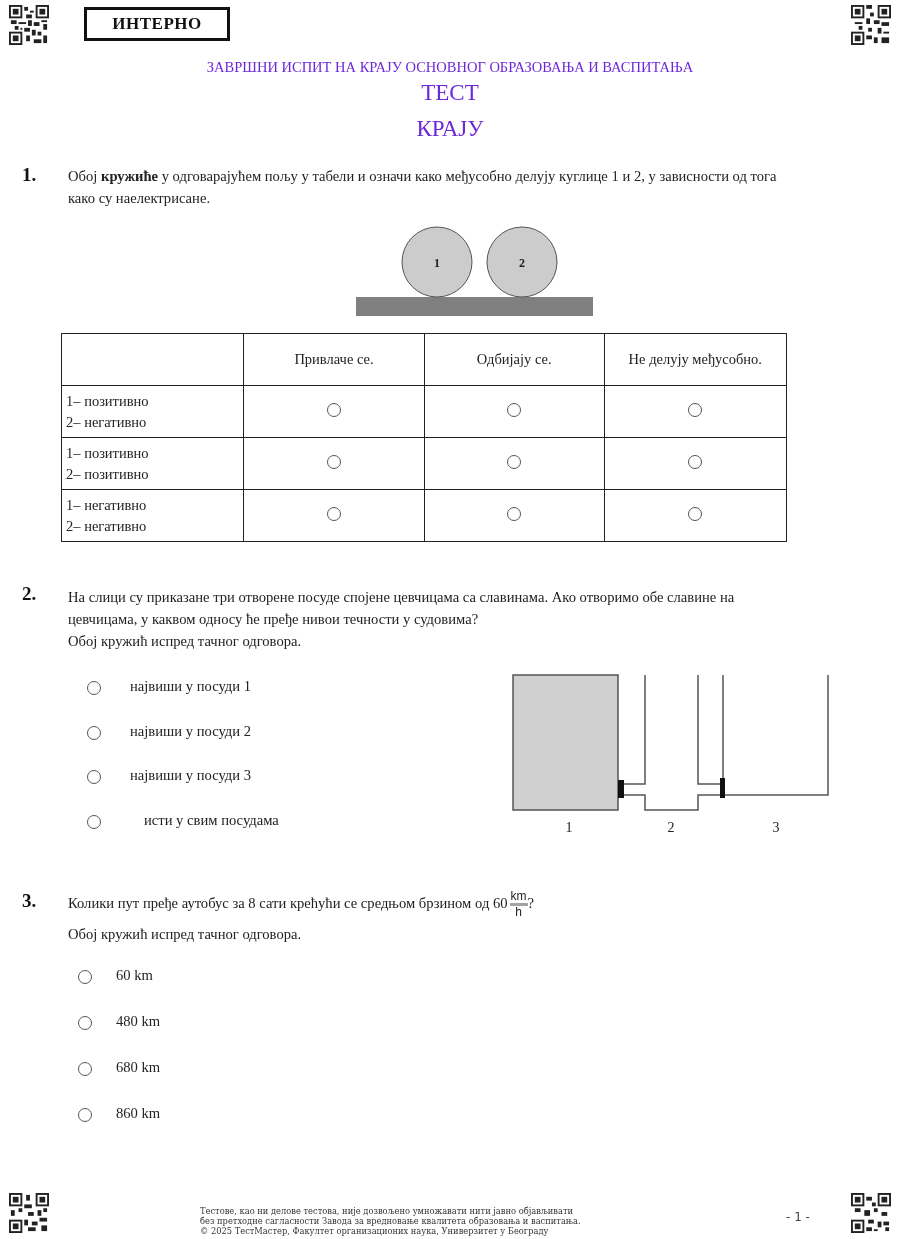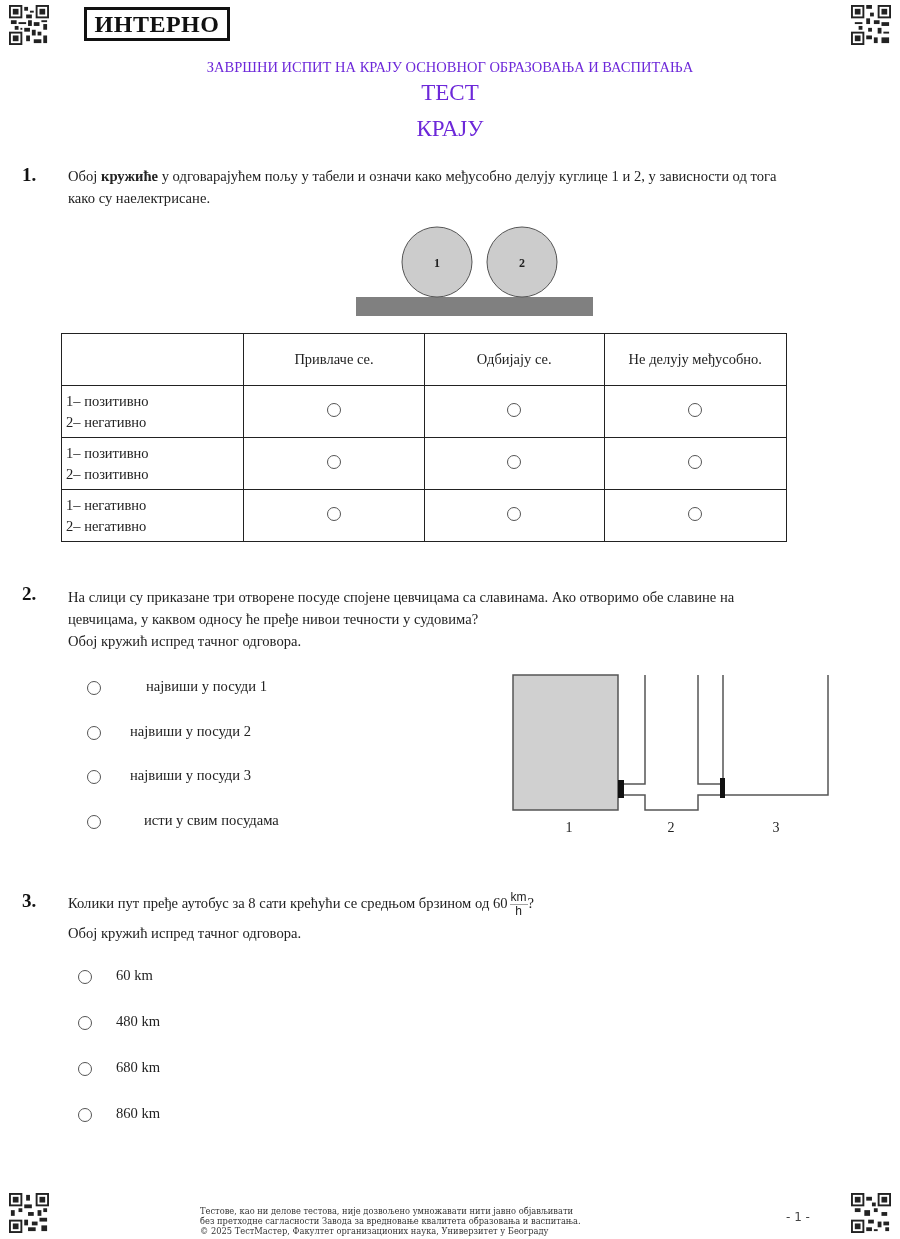--- a/index.html
+++ b/index.html
@@ -2,21 +2,21 @@
 <html><head>
   <meta charset="utf-8">
   <style>
     html, body { margin: 0; padding: 0; background: #fff; }
     body { width: 900px; height: 1239px; position: relative; overflow: hidden;
            font-family: "DejaVu Serif", "Liberation Serif", serif; color: #222; }
     .abs { position: absolute; }
     .qr { position: absolute; width: 40px; height: 40px; }
     .stamp { position: absolute; left: 84px; top: 7px; width: 146px; height: 34px;
              border: 3px solid #111; box-sizing: border-box; display: flex; align-items: center;
-             justify-content: center; font-weight: bold; font-size: 24px; letter-spacing: 0.5px;
+             justify-content: center; font-weight: bold; font-size: 17px; letter-spacing: 0.5px;
              font-family: "Liberation Serif", serif; color: #111; }
     .hdr { position: absolute; left: 0; width: 900px; text-align: center;
            font-family: "Liberation Serif", serif; color: #6d28d9; }
     .h1 { top: 59px; font-size: 14.5px; }
     .h2 { top: 80px; font-size: 23px; }
     .h3 { top: 116px; font-size: 23px; }
     .qnum { position: absolute; left: 22px; font-weight: bold; font-size: 19px;
             font-family: "Liberation Serif", serif; color: #111; }
     .qtext { position: absolute; left: 68px; font-size: 14.6px; line-height: 22px;
              font-family: "Liberation Serif", serif; color: #222; }
@@ -32,21 +32,21 @@
     .opt { position: absolute; font-family: "Liberation Serif", serif; font-size: 14.6px; color: #222;
            display: flex; align-items: center; }
     .opt .radio { margin-right: 0; }
     .opt .otext { position: absolute; white-space: nowrap; }
     .footer { position: absolute; left: 200px; width: 500px; top: 1206px; text-align: left;
               font-family: "DejaVu Serif", serif; font-size: 8.3px; line-height: 10px; color: #333; }
     .pagenum { position: absolute; left: 786px; top: 1210px; font-family: "DejaVu Sans", sans-serif;
                font-size: 12px; color: #444; }
     .frac { display: inline-block; vertical-align: middle; text-align: center;
             font-family: "Liberation Sans", sans-serif; font-size: 12px; line-height: 13px; margin-left: 2px; }
-    .frac .num { display: block; border-bottom: 1px solid #a3a3a3; padding: 0 1px; }
+    .frac .num { display: block; border-bottom: 3px solid #a3a3a3; padding: 0 1px; }
     .frac .den { display: block; }
   </style>
 </head>
 <body>
 
 <svg class="qr" style="left:9px; top:5px;" viewBox="0 0 21 21">
   <rect width="21" height="21" fill="#fff"></rect>
   <g fill="#222">
     <rect x="0" y="0" width="7" height="7"></rect>
       <rect x="1" y="1" width="5" height="5" fill="#fff"></rect>
@@ -215,21 +215,21 @@
 
 <div class="qnum" style="top:583px;">2.</div>
 <div class="qtext" style="top:586px;">
   <div>На слици су приказане три отворене посуде спојене цевчицама са славинама. Ако отворимо обе славине на</div>
   <div>цевчицама, у каквом односу ће пређе нивои течности у судовима?</div>
   <div>Обој кружић испред тачног одговора.</div>
 </div>
 
 <div class="opt" style="left:87px; top:681px;">
   <span class="radio"></span>
-  <span class="otext" style="left:43px; top:-3px;margin-left:16px;">највиши у посуди 1</span>
+  <span class="otext" style="left:43px; top:-3px;">највиши у посуди 1</span>
 </div>
 <div class="opt" style="left:87px; top:726px;">
   <span class="radio"></span>
   <span class="otext" style="left:43px; top:-3px;">највиши у посуди 2</span>
 </div>
 <div class="opt" style="left:87px; top:770px;">
   <span class="radio"></span>
   <span class="otext" style="left:43px; top:-3px;">највиши у посуди 3</span>
 </div>
 <div class="opt" style="left:87px; top:815px;">

